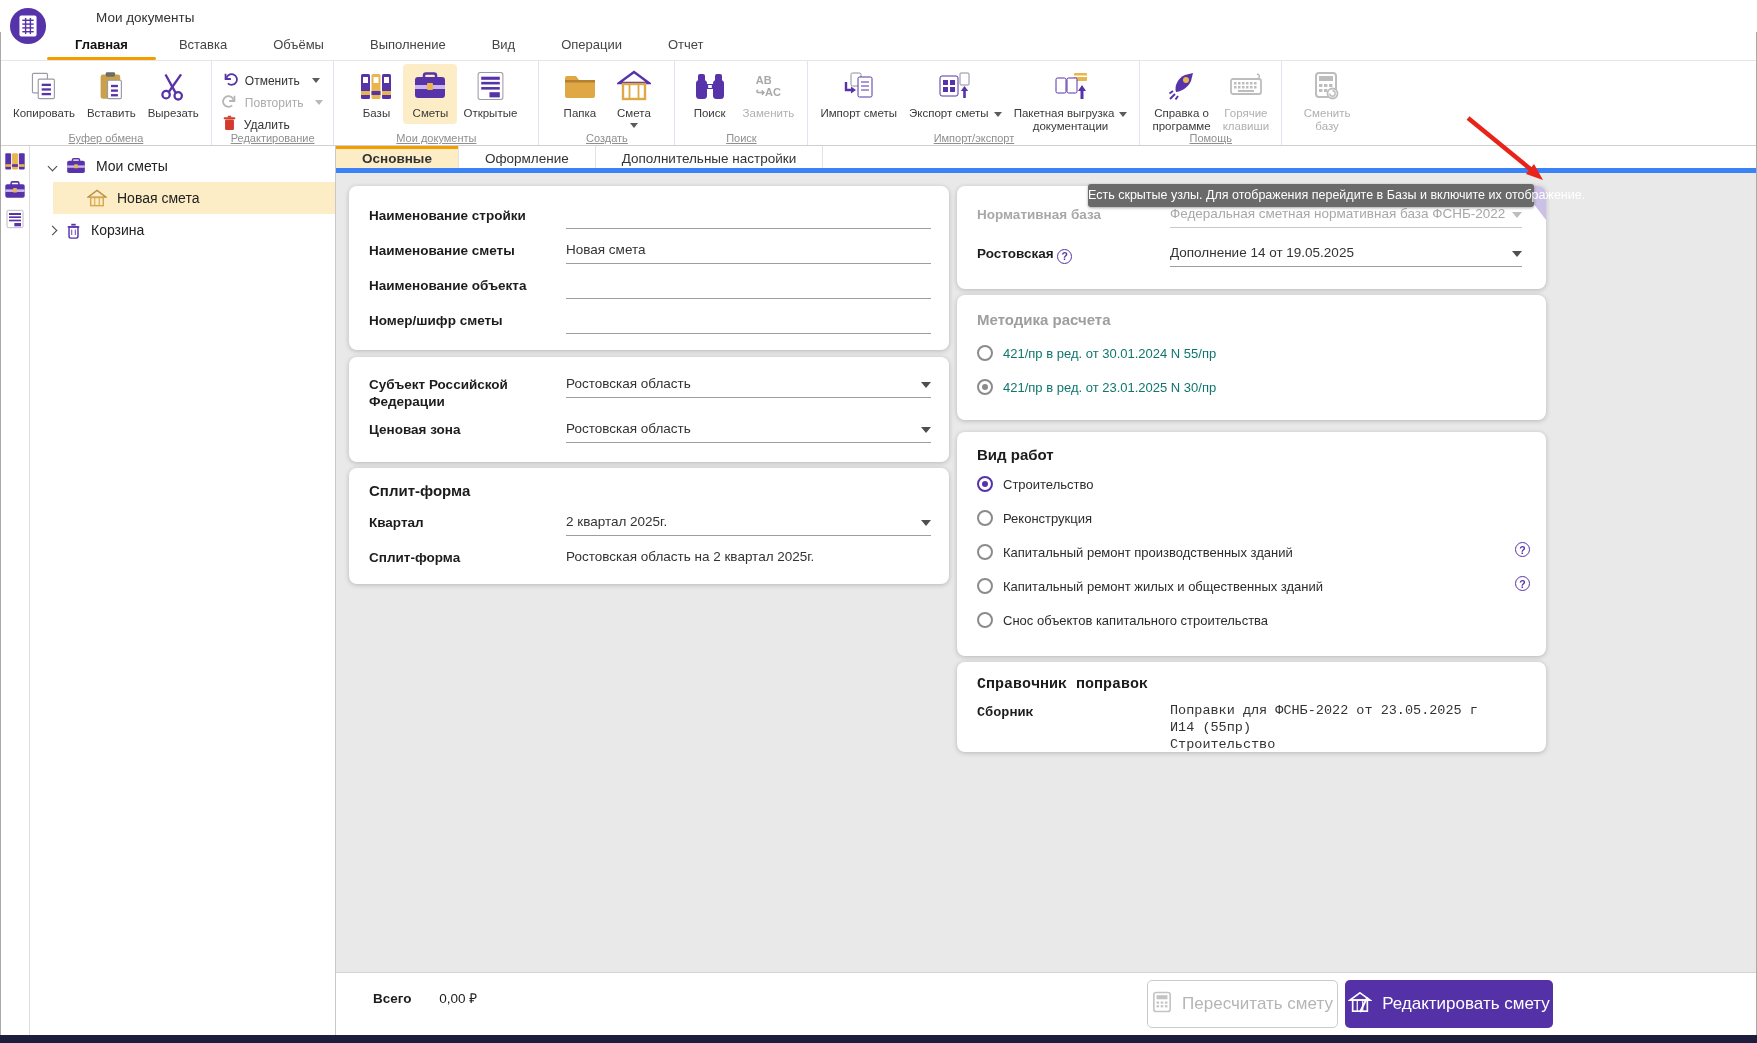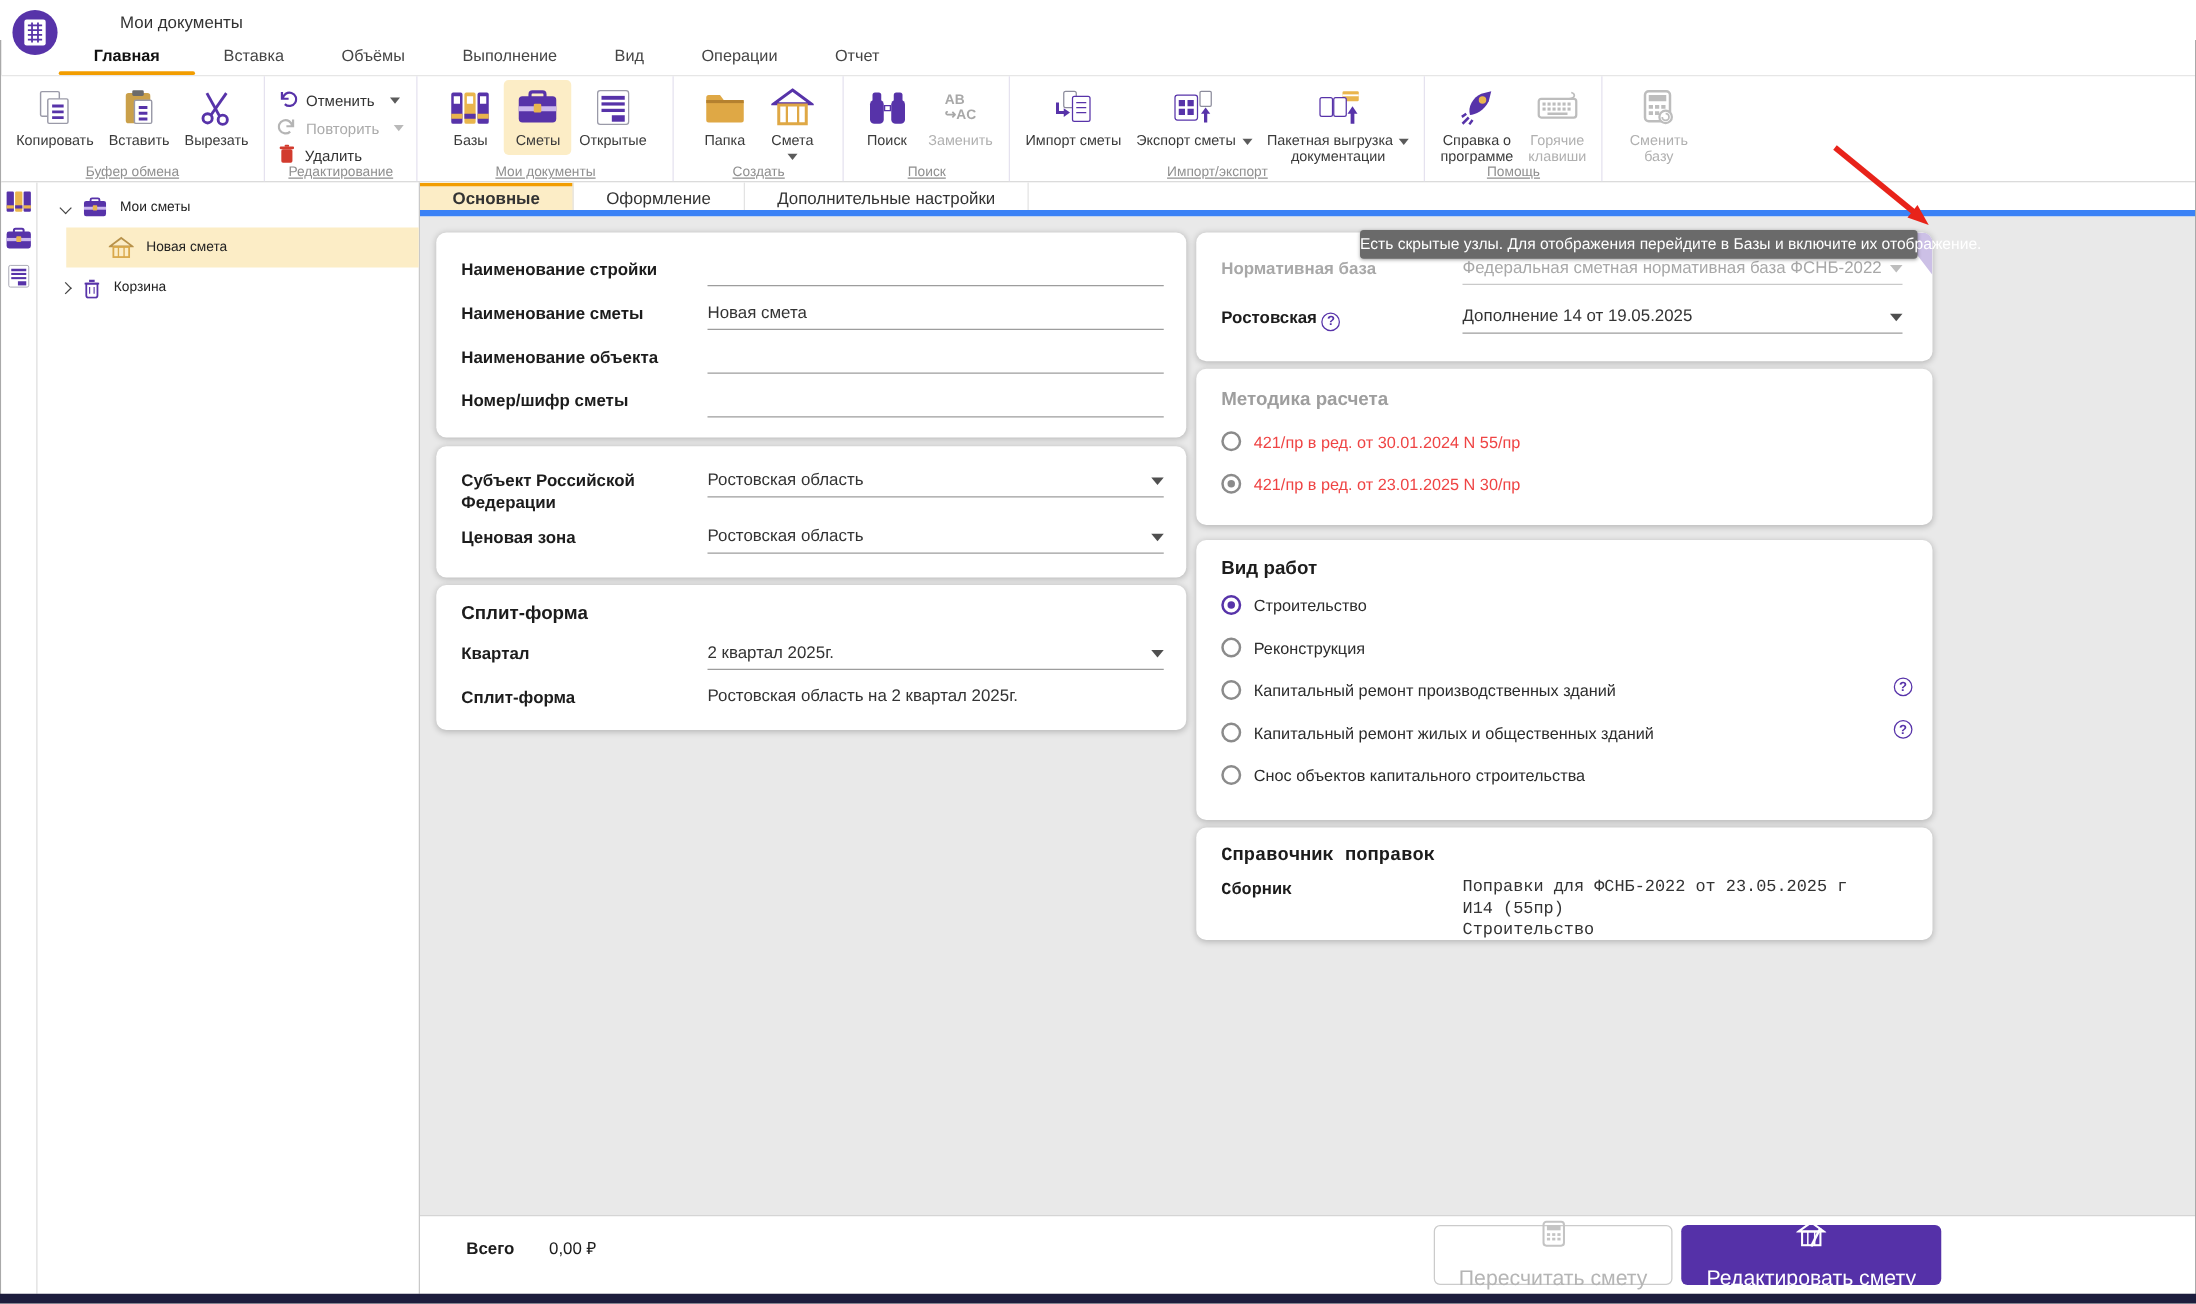--- a/index.html
+++ b/index.html
@@ -35,21 +35,21 @@
   .dd { display:inline-block; width:0; height:0; border-left:4px solid transparent; border-right:4px solid transparent;
         border-top:5px solid #5b5b5b; margin-left:5px; }
   .dd.lite { border-top-color:#b9b9b9; }
   .ab-icon { font-size:11px; font-weight:bold; color:#a8a8a8; line-height:12px; text-align:left; }
 
   
   .sidebar { position:absolute; left:1px; top:146px; width:335px; bottom:8px; background:#fff; border-right:1px solid #c9c9c9; }
   .icon-strip { position:absolute; left:0; top:0; width:29px; bottom:0; border-right:1px solid #dedede;
                 display:flex; flex-direction:column; align-items:center; padding-top:5px; gap:5px; }
   .tree { position:absolute; left:30px; top:4px; right:0; }
-  .tree-row { height:32px; display:flex; align-items:center; font-size:11px; color:#222; }
+  .tree-row { height:32px; display:flex; align-items:center; font-size:14px; color:#222; }
   .tree-row .chev { margin:0 10px 0 18px; }
   .chev-down, .chev-right { width:7px; height:7px; border-right:1.8px solid #444; border-bottom:1.8px solid #444; display:inline-block; }
   .chev-down { transform:rotate(45deg); }
   .chev-right { transform:rotate(-45deg); }
   .tree-row .ticn { margin-right:10px; display:flex; }
   .tree-row.selected { background:#fcedc6; margin-left:22px; padding-left:34px; }
 
   
   .main { position:absolute; left:336px; top:146px; right:1px; bottom:8px; background:#e9e9e9; }
   .ctabs { position:absolute; left:0; top:0; right:0; height:27px; background:#fff; border-bottom:5px solid #3b82f6; display:flex; }
@@ -66,37 +66,37 @@
            border-left:5px solid transparent; border-right:5px solid transparent; border-top:6px solid #4f4f4f; }
   .caret.lite { border-top-color:#bdbdbd; }
   .sec-title { position:absolute; left:20px; font-size:15px; font-weight:bold; color:#1c1c1c; }
   .sec-title.gray { color:#9e9e9e; }
 
   .radio-row { position:absolute; left:20px; right:40px; display:flex; align-items:center; gap:10px; font-size:13px; color:#2c2c2c; }
   .radio { width:16px; height:16px; border-radius:50%; border:2px solid #8b8b8b; position:relative; flex:none; background:#fff; }
   .radio.checked::after { content:""; position:absolute; left:3px; top:3px; width:6px; height:6px; border-radius:50%; background:#8b8b8b; }
   .radio.purple { border-color:#5733a9; }
   .radio.purple.checked::after { background:#5733a9; }
-  .radio-row.gray { color:#ef4444; }
+  .radio-row.gray { color:#0f766e; }
   .qmark { display:inline-flex; align-items:center; justify-content:center; width:15px; height:15px; border-radius:50%;
            border:1.5px solid #5733a9; color:#5733a9; font-size:10.5px; font-weight:bold; flex:none; }
   .help-q { position:absolute; right:16px; }
 
   .tooltip { position:absolute; left:752px; top:38px; width:446px; height:23px; background:#6a6a6a; color:#fff;
              font-size:12.5px; font-weight:normal; line-height:23px; text-align:center; border-radius:3px; z-index:20;
              box-shadow:0 1px 3px rgba(0,0,0,.35); white-space:nowrap; }
   .fold { position:absolute; top:0; right:0; width:26px; height:34px; background:#ccc0e6;
           clip-path:polygon(0 0,100% 0,100% 100%); border-top-right-radius:8px; }
 
   
   .footer { position:absolute; left:336px; right:1px; bottom:8px; height:63px; background:#fff; border-top:1px solid #d5d5d5; }
   .total { position:absolute; left:37px; top:16px; font-size:13.5px; color:#1c1c1c; }
   .total b { margin-right:24px; }
   .btn { position:absolute; top:7px; height:48px; border-radius:5px; display:flex; align-items:center; justify-content:center;
-         gap:10px; font-size:17px;flex-direction:column; }
+         gap:10px; font-size:17px; }
   .btn-recalc { left:811px; width:191px; background:#fff; border:1px solid #cbcbcb; color:#b5b5b5; }
   .btn-edit { left:1009px; width:208px; background:#5531a8; color:#fff; border:none; }
   .bottom-strip { position:absolute; left:0; right:0; bottom:0; height:8px; background:#1d1d3d; }
 
   .arrow-annot { position:absolute; left:1440px; top:98px; width:120px; height:95px; z-index:30; pointer-events:none; }
 </style>
 </head>
 <body>
 
 <div class="window">

